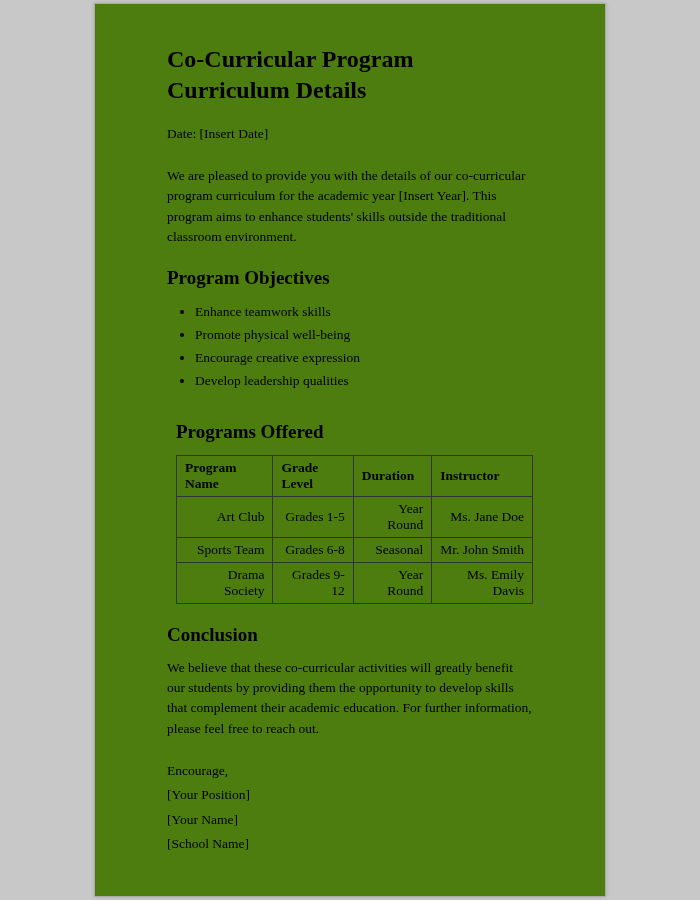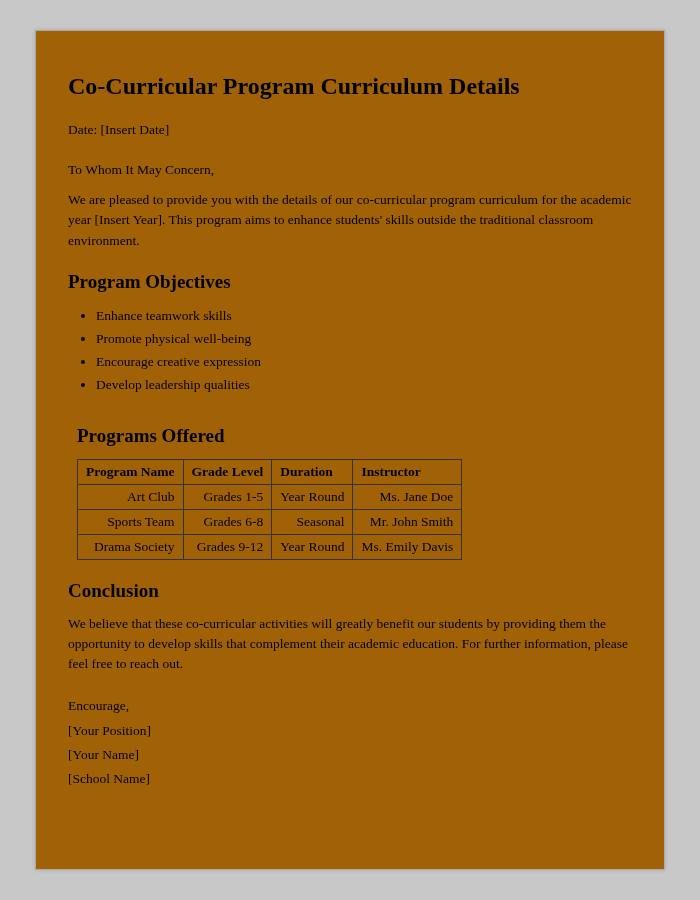--- a/index.html
+++ b/index.html
@@ -12,24 +12,24 @@
       background: #c8c8c8;
       display: flex;
       justify-content: center;
       align-items: center;
       min-height: 900px;
       width: 700px;
       font-family: Georgia, 'Times New Roman', serif;
     }
 
     .page {
-      background: #a16207;
-      width: 630px;
+      background: #4d7c0f;
+      width: 512px;
       min-height: 840px;
-      padding: 40px 32px;
+      padding: 40px 72px;
       border: 1px solid #aaaaaa;
       box-shadow: 0 0 4px rgba(0,0,0,0.15);
     }
 
     .title {
       font-size: 24px;
       font-weight: bold;
       line-height: 1.3;
       margin-bottom: 20px;
     }
@@ -102,21 +102,20 @@
   </style>
 </head>
 <body>
 
 <div class="page">
 
   <h1 class="title">Co-Curricular Program Curriculum Details</h1>
 
   <p class="date-line">Date: [Insert Date]</p>
 
-  <p class="salutation">To Whom It May Concern,</p>
 
   <p class="body-text">We are pleased to provide you with the details of our co-curricular program curriculum for the academic year [Insert Year]. This program aims to enhance students' skills outside the traditional classroom environment.</p>
 
   <h2 class="section-heading">Program Objectives</h2>
 
   <ul class="objectives-list">
   <li>Enhance teamwork skills</li>
       <li>Promote physical well-being</li>
       <li>Encourage creative expression</li>
       <li>Develop leadership qualities</li>

